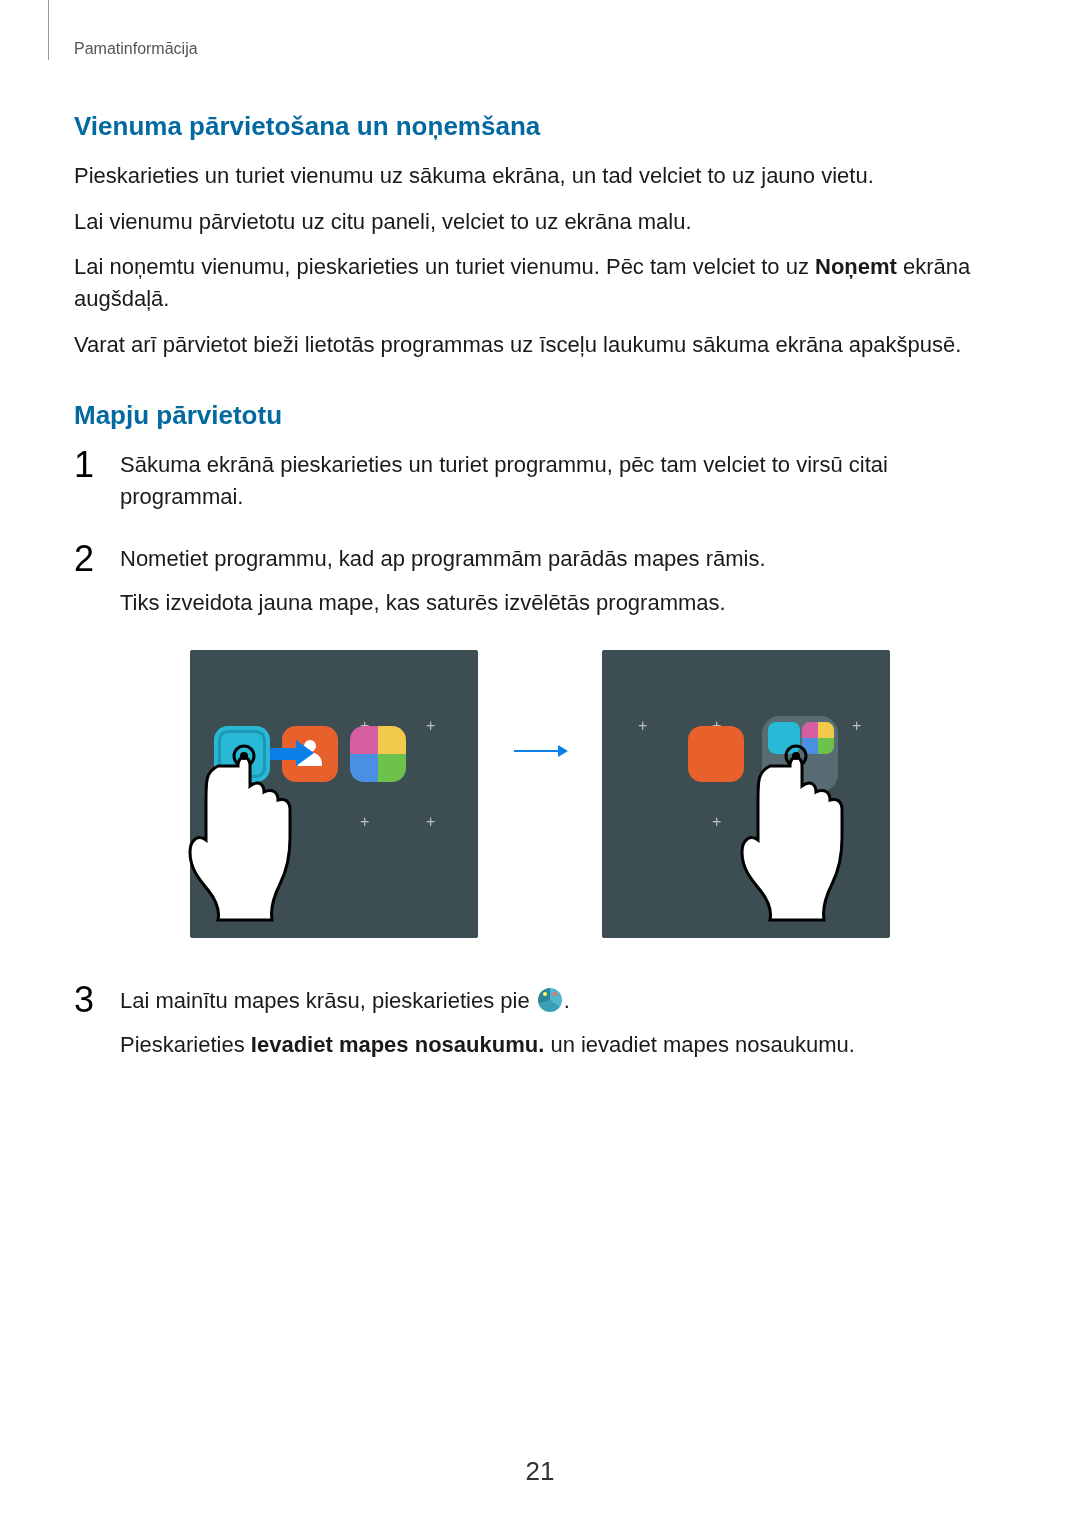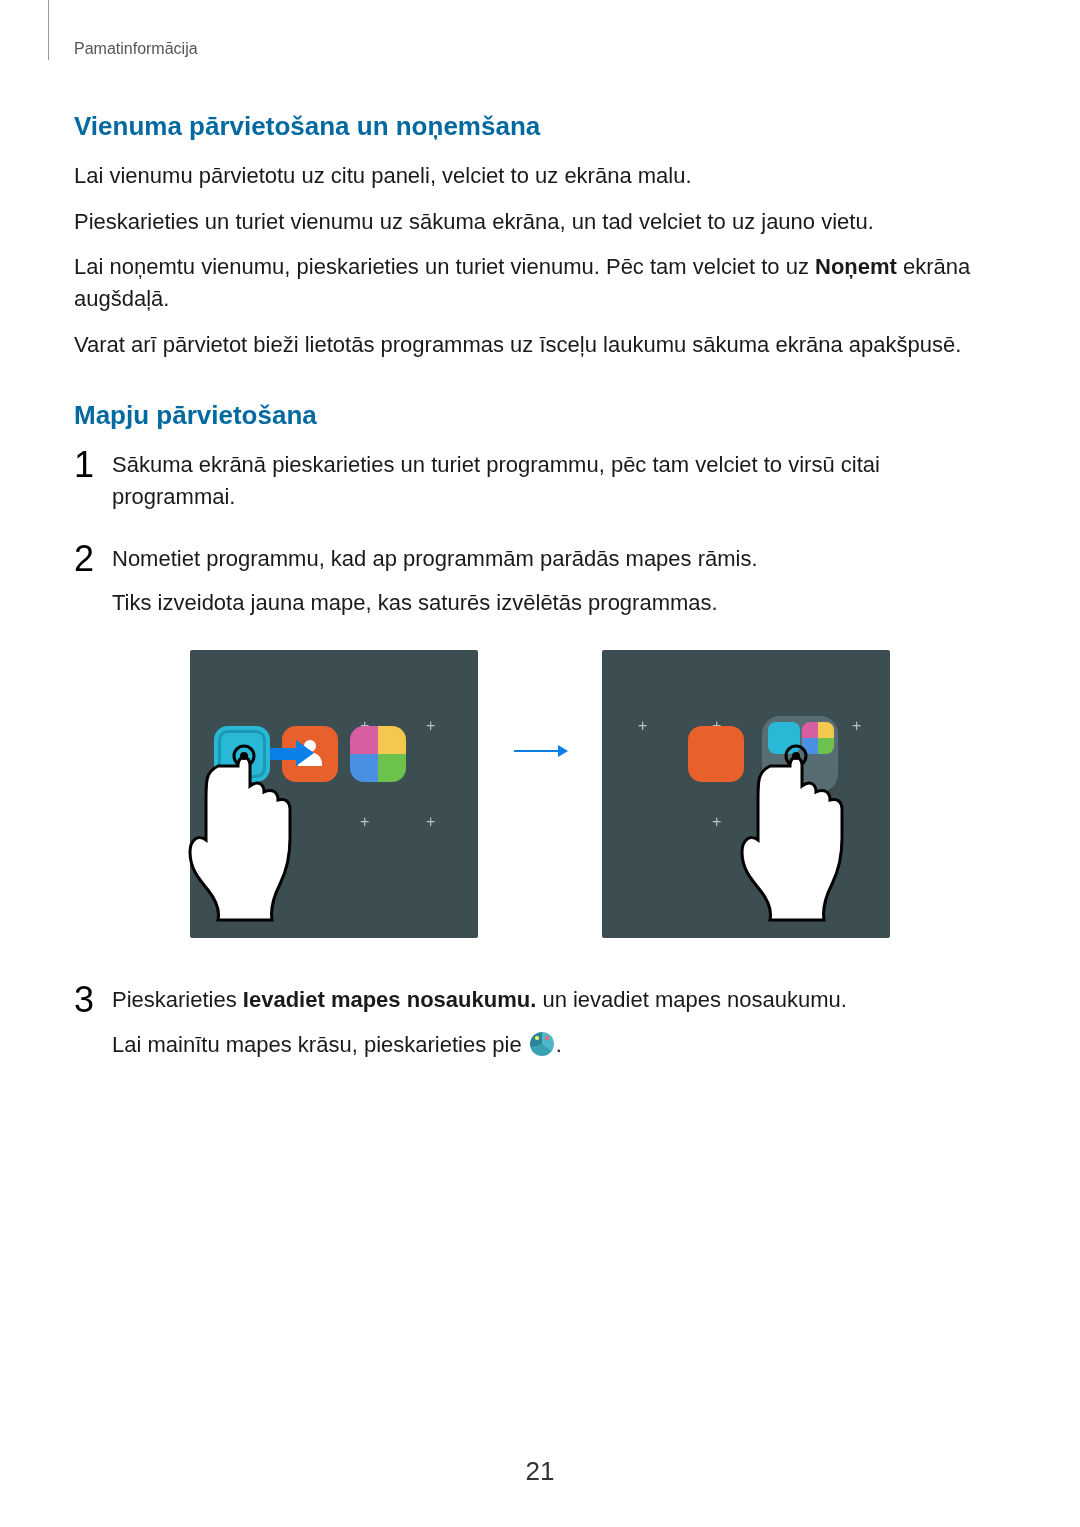--- a/index.html
+++ b/index.html
@@ -61,21 +61,21 @@
     width: 30px;
     flex-shrink: 0;
     line-height: 1;
     margin-top: -2px;
     color: #000;
   }
   .stepbody {
     flex: 1;
     padding-left: 8px;
   }
-  .stepbody p { margin: 0 0 12px 0; }
+  .stepbody p { margin: 0 0 12px 8px; }
   .figrow {
     display: flex;
     align-items: flex-start;
     justify-content: center;
     gap: 34px;
     margin: 20px 0 46px 0;
   }
   .screen {
     width: 288px;
     height: 288px;
@@ -134,28 +134,28 @@
 </style>
 </head>
 <body>
 
 <div class="vline"></div>
 <div class="header">Pamatinformācija</div>
 
 <div class="content">
 
   <h3>Vienuma pārvietošana un noņemšana</h3>
+  <p>Pieskarieties un turiet vienumu uz sākuma ekrāna, un tad velciet to uz jauno vietu.</p>
   <p>Lai vienumu pārvietotu uz citu paneli, velciet to uz ekrāna malu.</p>
-  <p>Pieskarieties un turiet vienumu uz sākuma ekrāna, un tad velciet to uz jauno vietu.</p>
   <p>
     <span>Lai noņemtu vienumu, pieskarieties un turiet vienumu. Pēc tam velciet to uz </span><b>Noņemt</b><span> ekrāna augšdaļā.</span>
   </p>
   <p>Varat arī pārvietot bieži lietotās programmas uz īsceļu laukumu sākuma ekrāna apakšpusē.</p>
 
-  <h3 class="second">Mapju pārvietošana</h3>
+  <h3 class="second">Mapju pārvietotu</h3>
 
   <div class="steps">
 
     <div class="step">
       <div class="stepnum">1</div>
       <div class="stepbody">
           <p>Sākuma ekrānā pieskarieties un turiet programmu, pēc tam velciet to virsū citai programmai.</p>
         </div>
     </div>
 
@@ -224,25 +224,25 @@
           </svg>
       </div>
     </div>
   </div>
 
   <div class="steps">
     <div class="step">
       <div class="stepnum">3</div>
       <div class="stepbody">
         <p>
+          <span>Lai mainītu mapes krāsu, pieskarieties pie </span><span class="palette-icon"></span><span>.</span>
+        </p>
+        <p>
           <span>Pieskarieties </span><b>Ievadiet mapes nosaukumu.</b><span> un ievadiet mapes nosaukumu.</span>
         </p>
-        <p>
-          <span>Lai mainītu mapes krāsu, pieskarieties pie </span><span class="palette-icon"></span><span>.</span>
-        </p>
       </div>
     </div>
   </div>
 
 
 </div>
 
 <div class="pagenum">21</div>
 
 </body></html>

